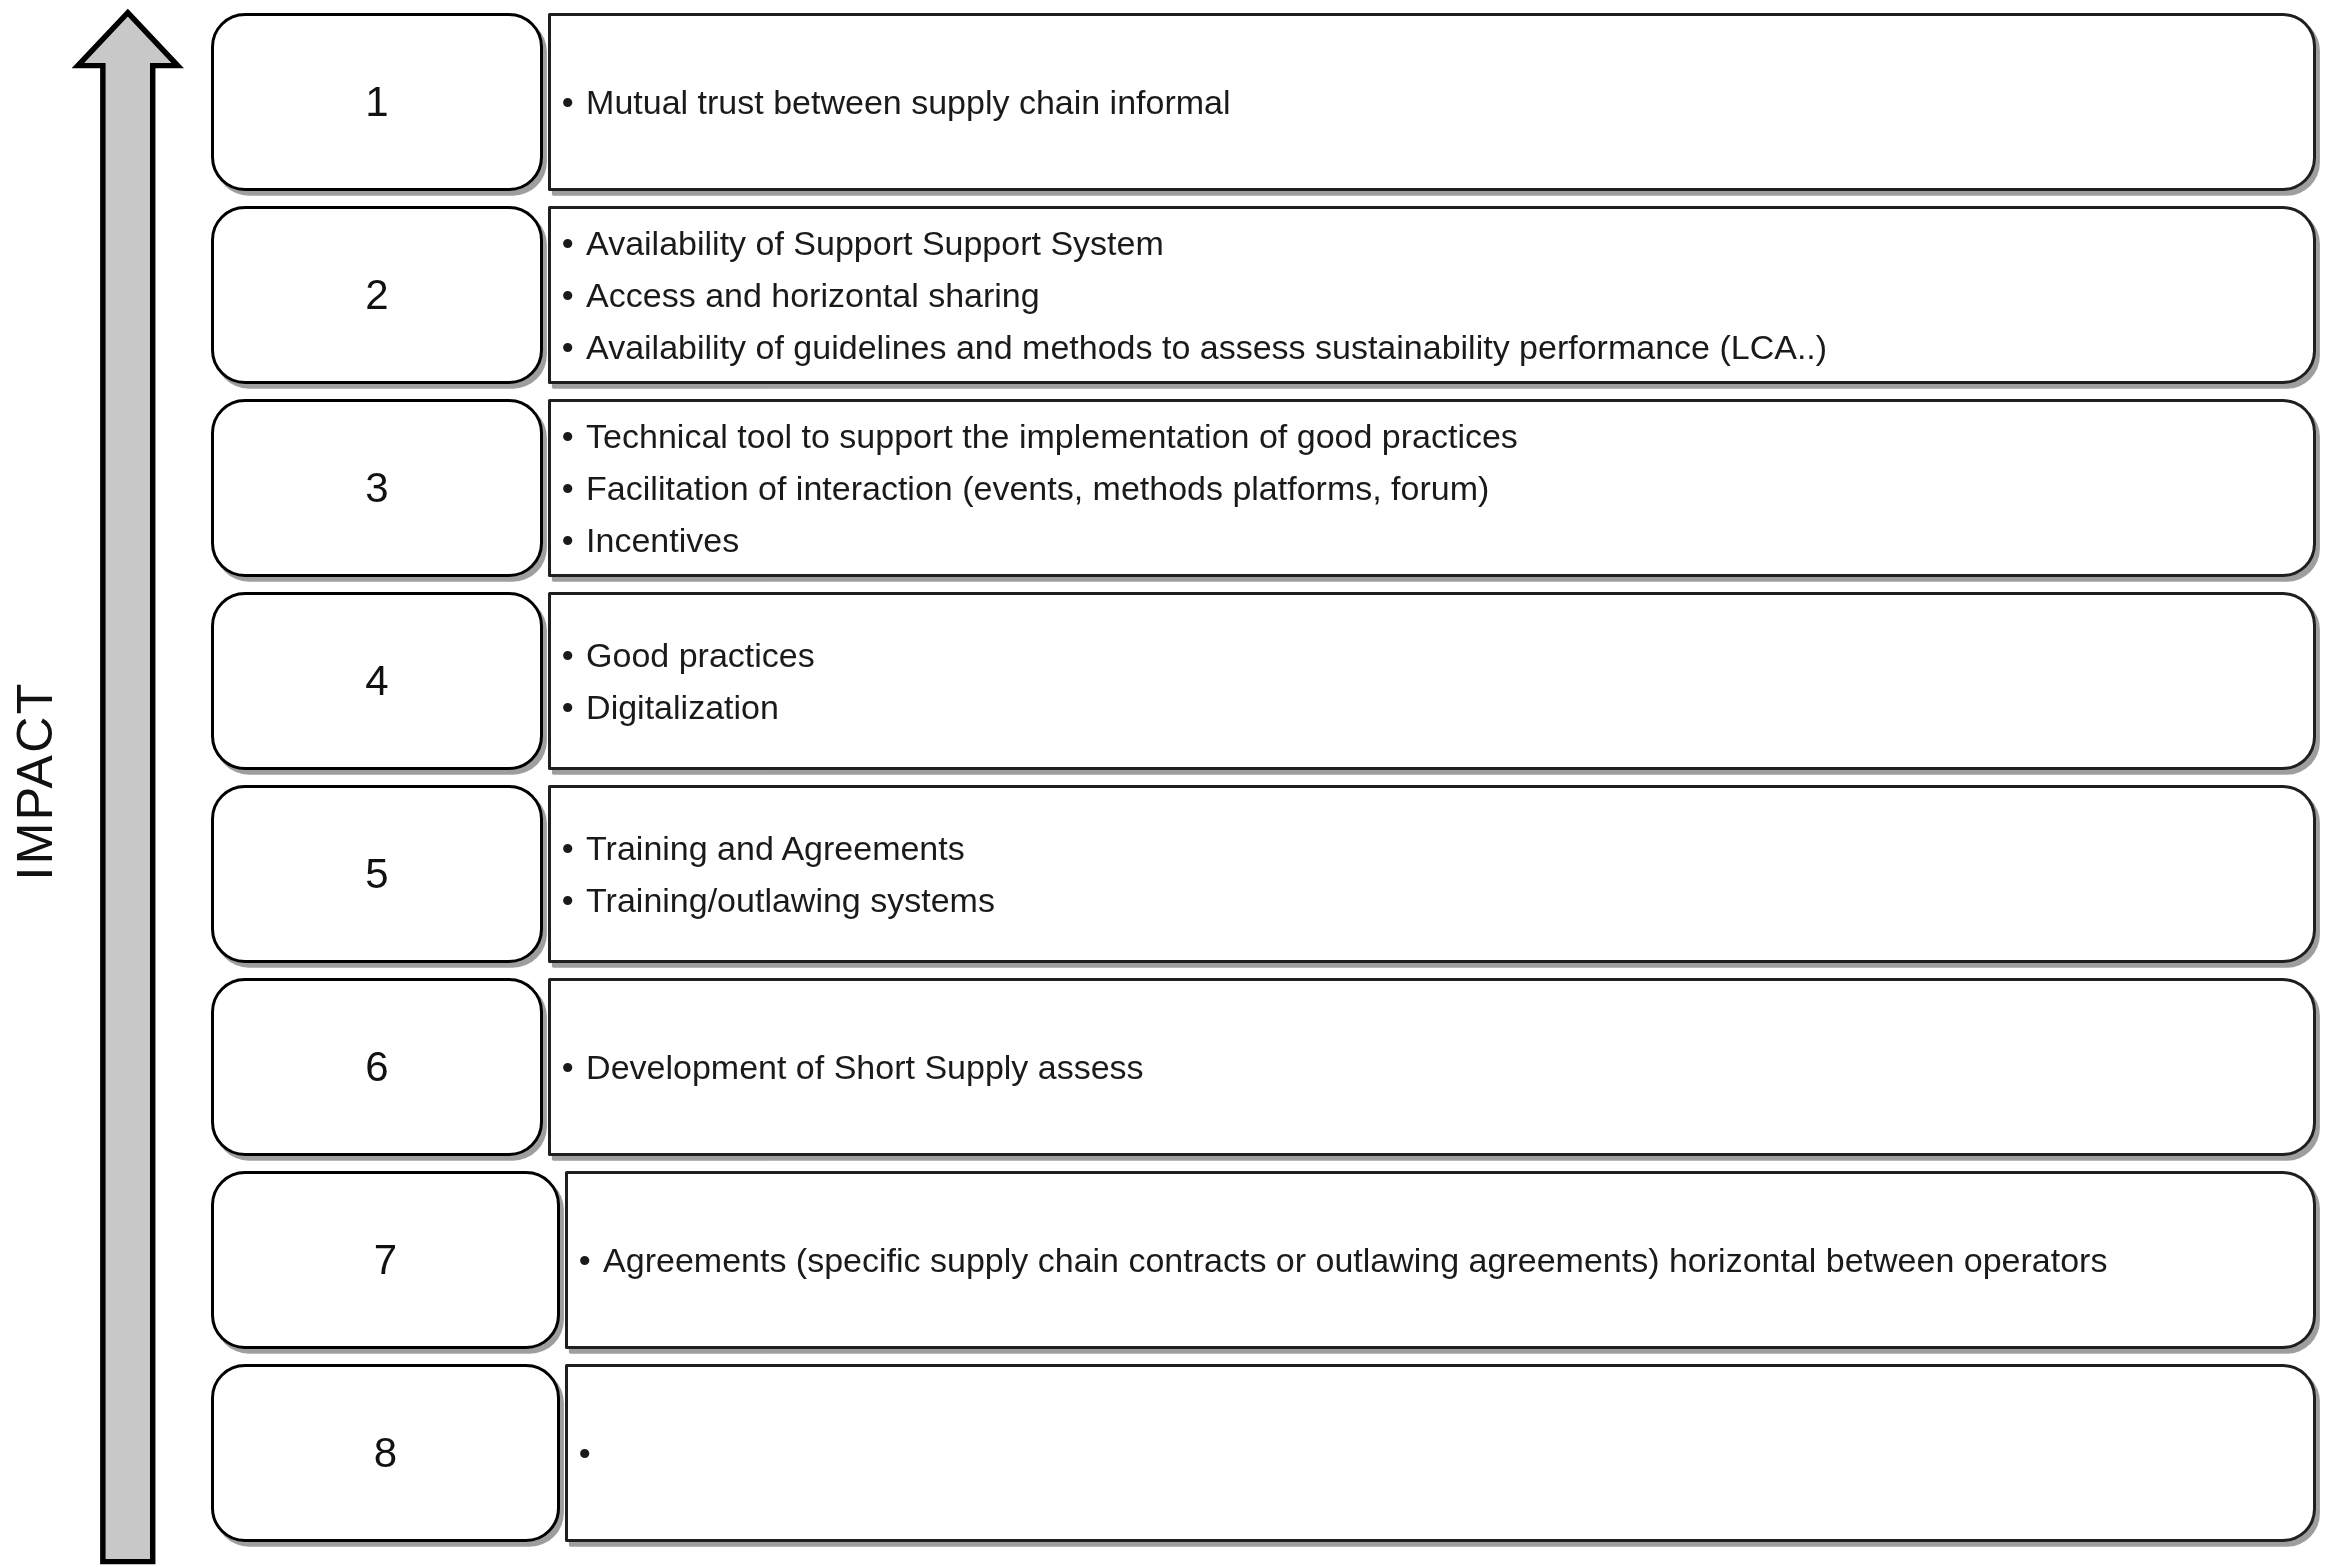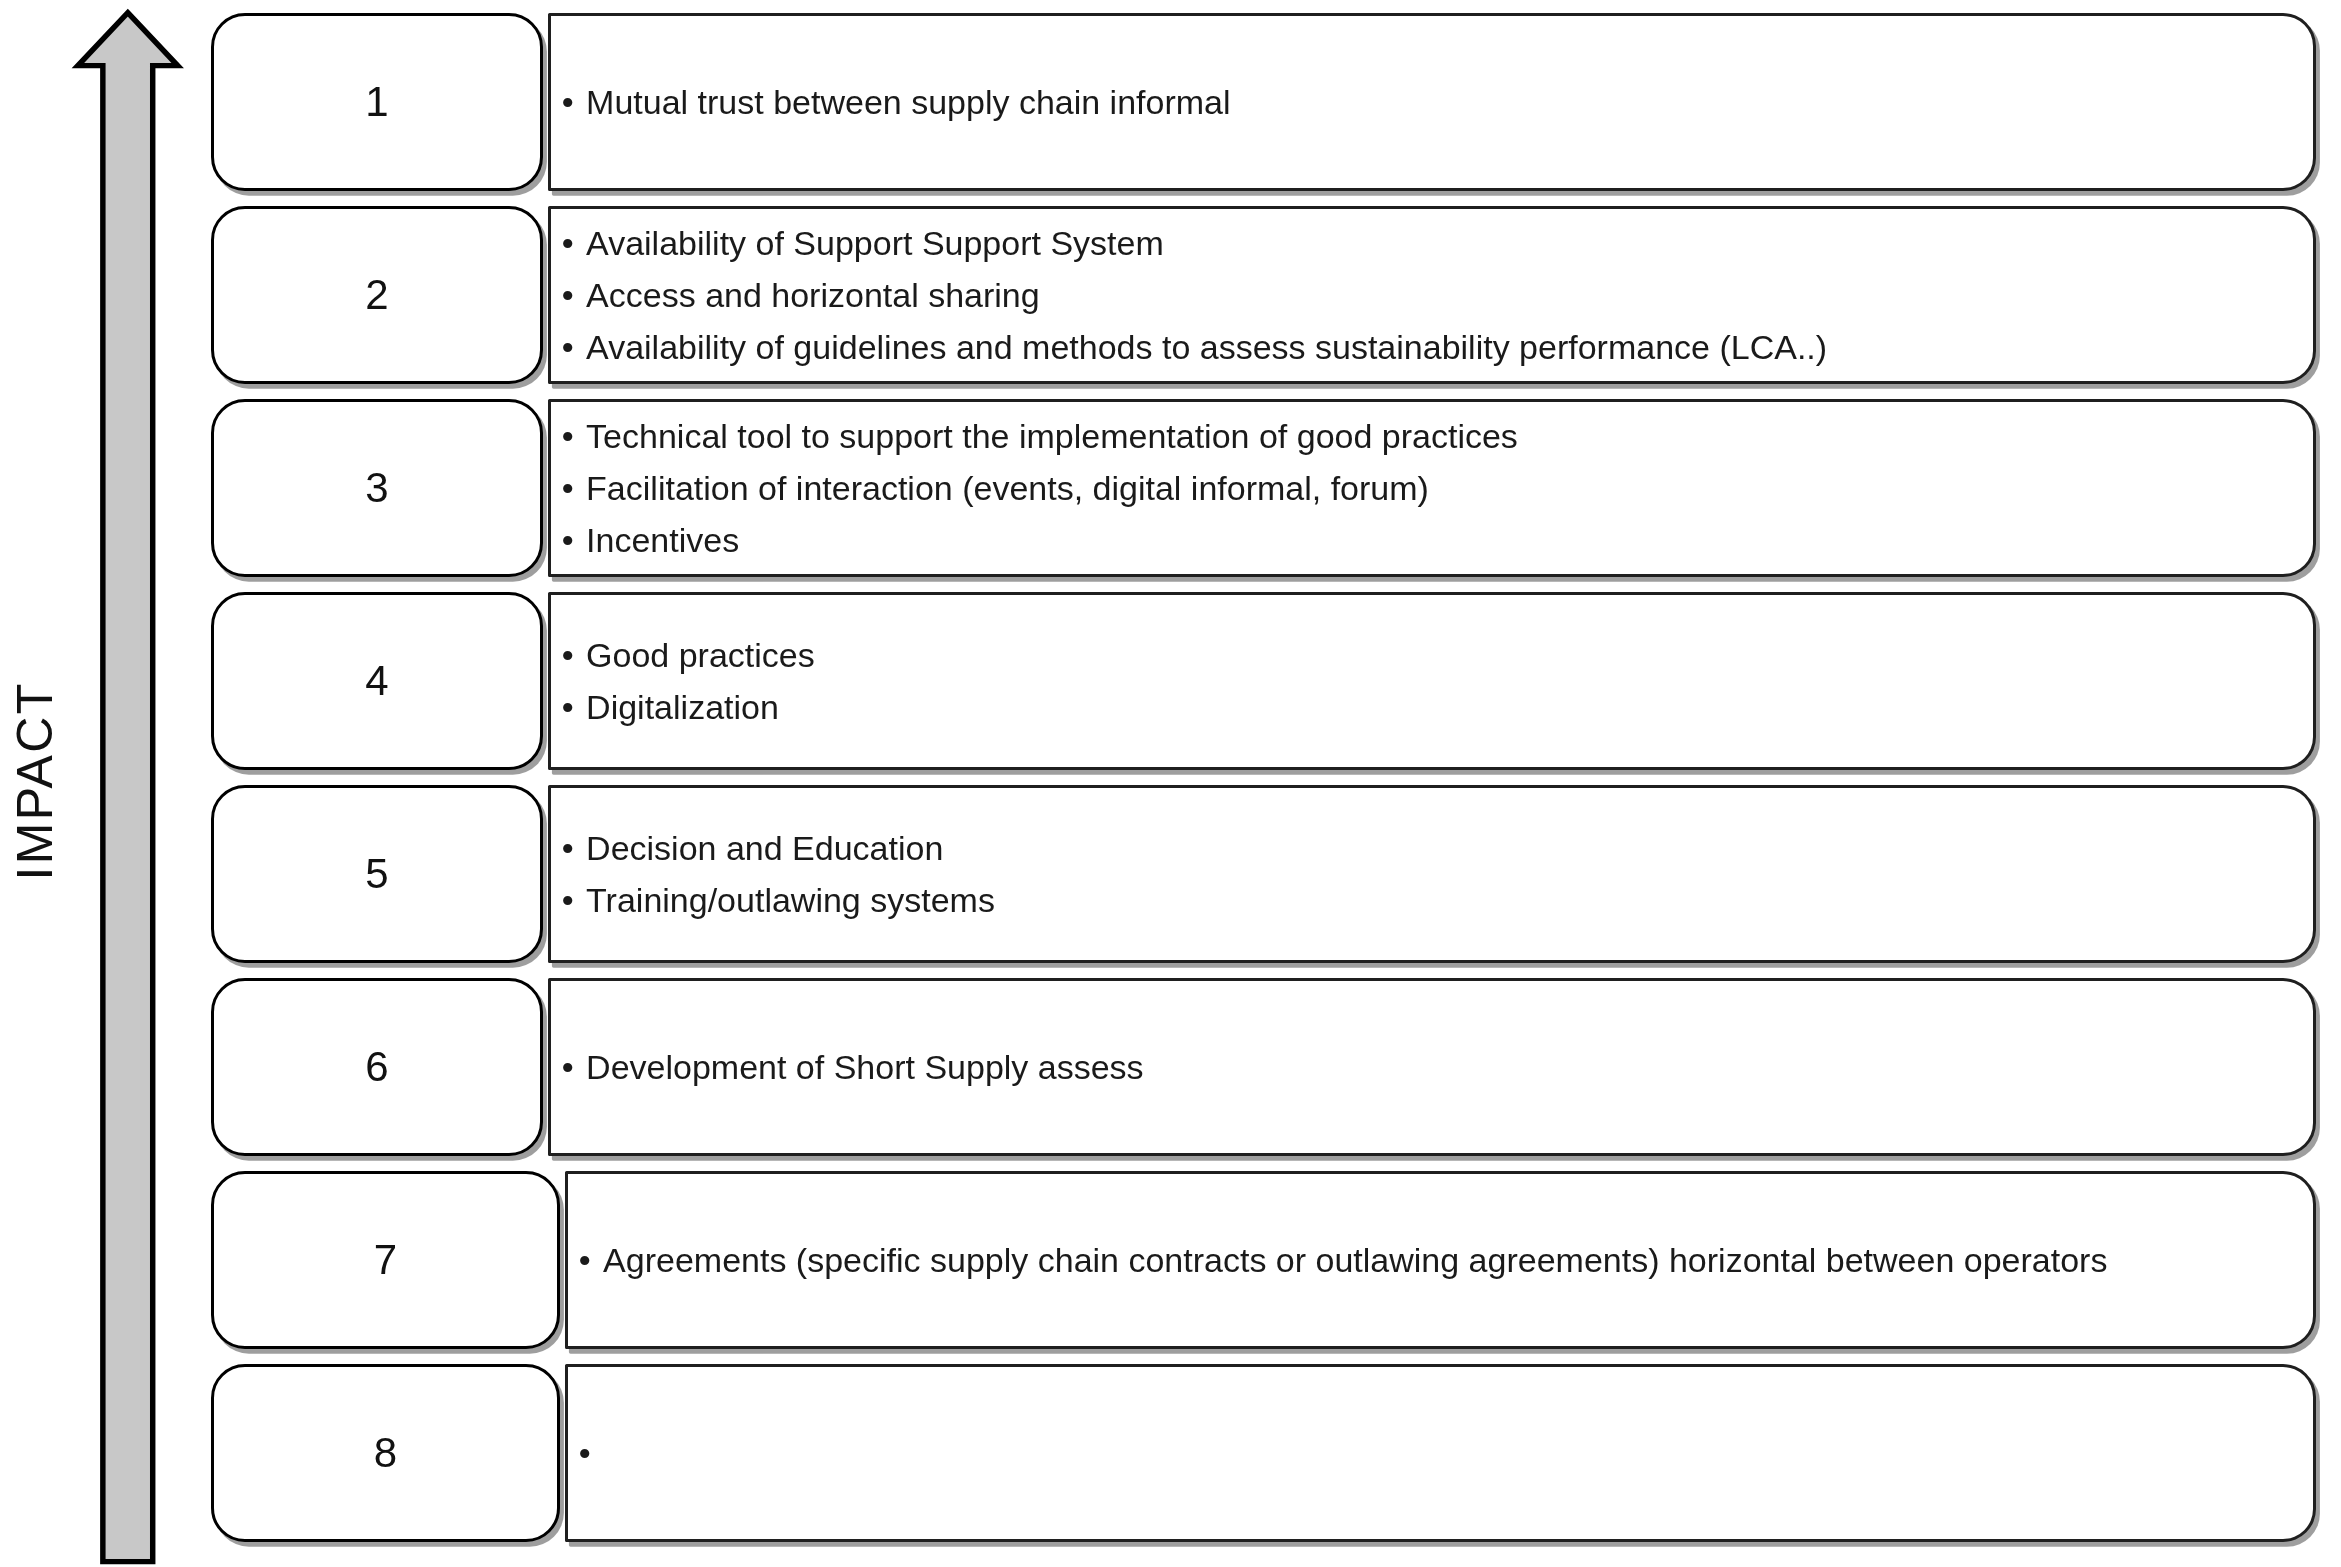--- a/index.html
+++ b/index.html
@@ -136,21 +136,21 @@
     <div class="numbox">
       <span class="num">3</span>
     </div>
     <div class="contentbox">
           <div class="bullet-line">
             <span class="bullet">•</span>
             <span class="bullet-text">Technical tool to support the implementation of good practices</span>
           </div>
           <div class="bullet-line">
             <span class="bullet">•</span>
-            <span class="bullet-text">Facilitation of interaction (events, digital informal, forum)</span>
+            <span class="bullet-text">Facilitation of interaction (events, methods platforms, forum)</span>
           </div>
           <div class="bullet-line">
             <span class="bullet">•</span>
             <span class="bullet-text">Incentives</span>
           </div>
         </div>
   </div>
       <div class="row">
     <div class="numbox">
       <span class="num">4</span>
@@ -166,21 +166,21 @@
           </div>
         </div>
   </div>
       <div class="row">
     <div class="numbox">
       <span class="num">5</span>
     </div>
     <div class="contentbox">
           <div class="bullet-line">
             <span class="bullet">•</span>
-            <span class="bullet-text">Decision and Education</span>
+            <span class="bullet-text">Training and Agreements</span>
           </div>
           <div class="bullet-line">
             <span class="bullet">•</span>
             <span class="bullet-text">Training/outlawing systems</span>
           </div>
         </div>
   </div>
       <div class="row">
     <div class="numbox">
       <span class="num">6</span>

